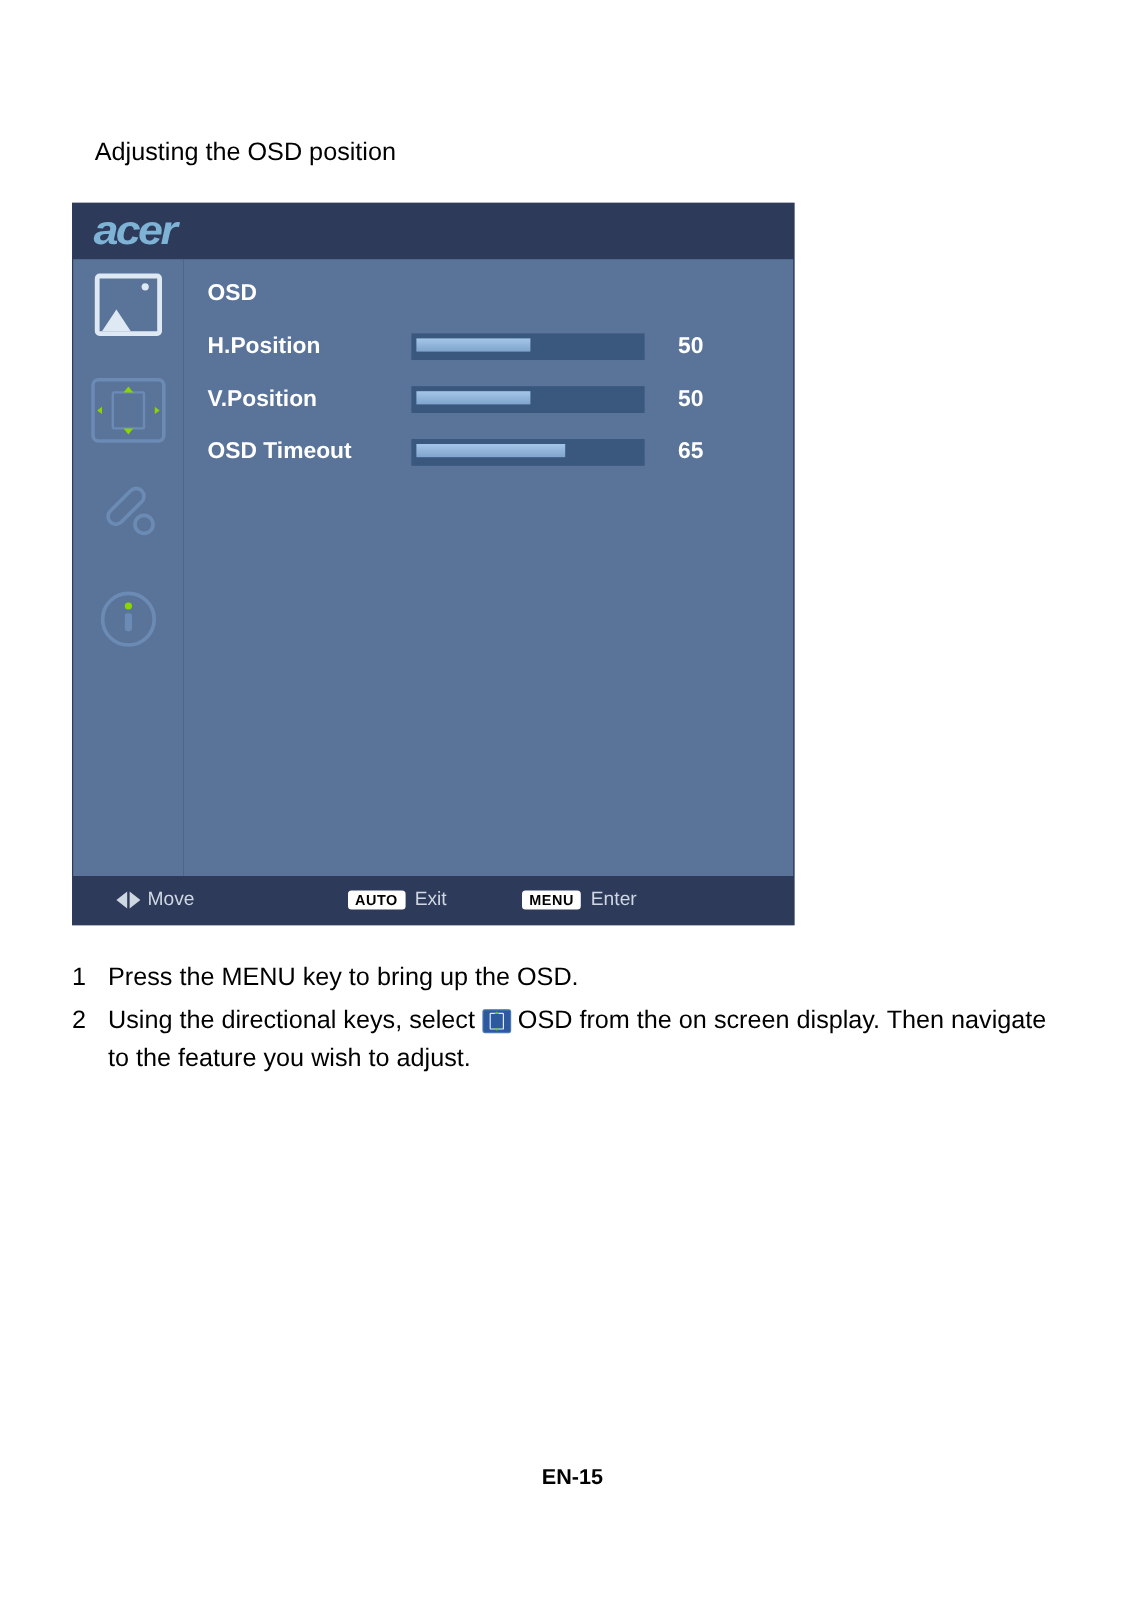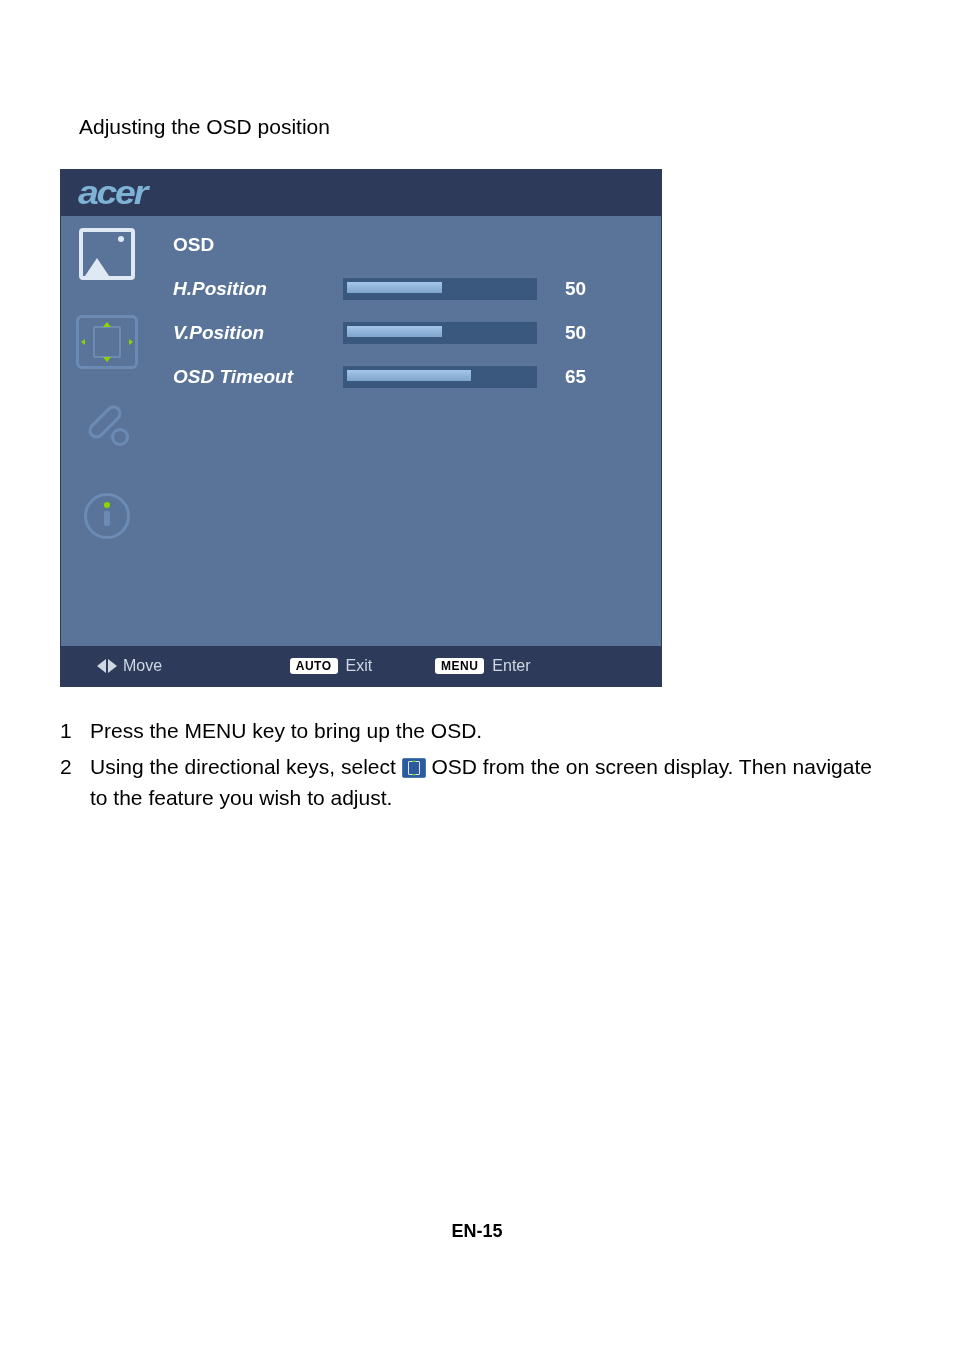--- a/index.html
+++ b/index.html
@@ -39,21 +39,21 @@
     font-weight: bold;
     font-style: italic;
     color: #7fb3d5;
     letter-spacing: -2px;
     transform: scaleX(1.1);
     display: inline-block;
     margin-bottom: 2px;
   }
   .osd-body {
     display: flex;
-    height: 430px;
+    height: 514px;
   }
   .osd-sidebar {
     width: 92px;
     background: #5a7499;
     display: flex;
     flex-direction: column;
     align-items: center;
     padding-top: 10px;
     gap: 30px;
   }
@@ -207,21 +207,20 @@
   }
   .osd-row {
     display:flex;
     align-items:center;
     margin-bottom:22px;
   }
   .osd-label {
     width:170px;
     font-size:19px;
     font-weight:bold;
-    font-style:italic;
   }
   .osd-bar {
     width:190px;
     height:18px;
     background:#3a577e;
     border:2px solid #3a577e;
     margin-right:28px;
     position:relative;
   }
   .osd-bar-inner {

